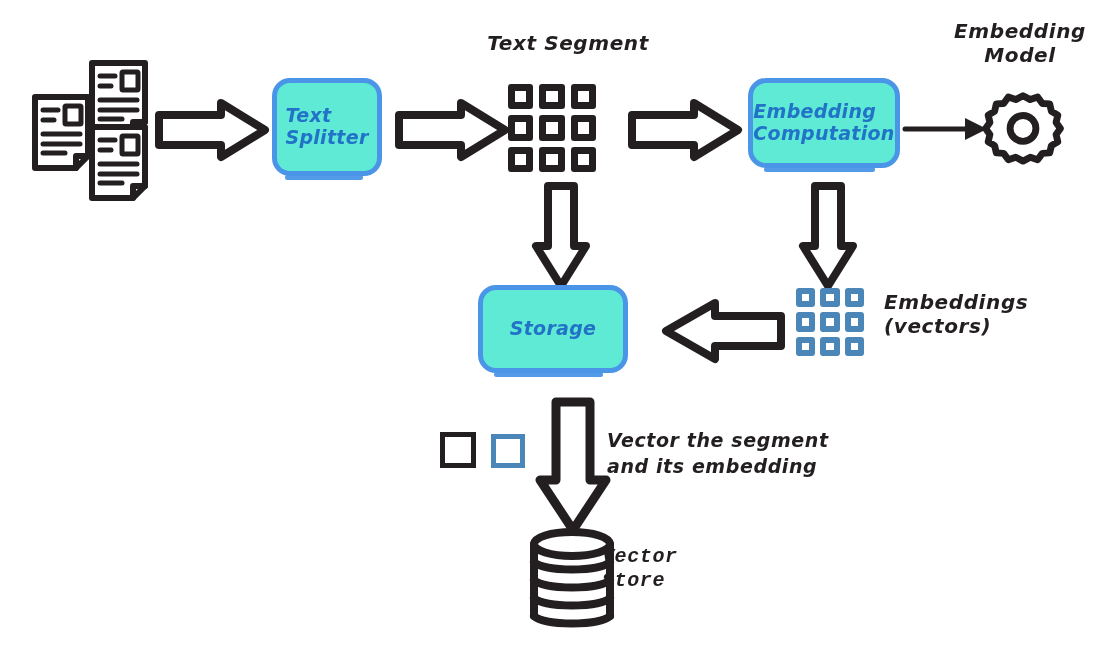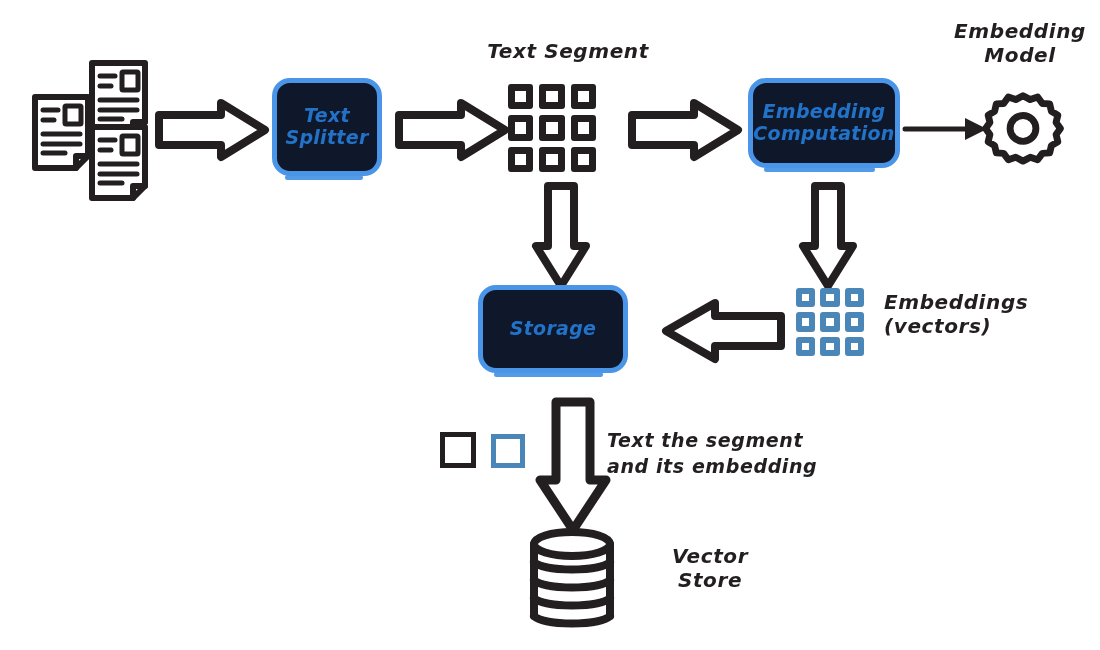--- a/index.html
+++ b/index.html
@@ -34,27 +34,27 @@
     user-select: none;
   }
   .label.lg { font-size: 20px; }
   .label.md { font-size: 19px; }
   .label.left { text-align: left; }
 
   
   .procbox {
     position: absolute;
     box-sizing: border-box;
-    background: #0f172a;
+    background: #5eead4;
     border: 5px solid #4a95e8;
     border-radius: 18px;
     display: flex;
     align-items: center;
     justify-content: center;
-    text-align: center;
+    text-align: left;
     color: #2272c8;
     font-family: "DejaVu Sans", sans-serif;
     font-weight: bold;
     font-style: italic;
     font-size: 19px;
     line-height: 1.15;
     letter-spacing: 0.3px;
     white-space: pre-line;
     padding: 14px 6px;
   }
@@ -156,21 +156,21 @@
 Splitter</span>
     <span class="underswoosh"></span>
   </div>
 
   <div class="abs" style="left:395px; top:97px; width:115px; height:66px;">
     <svg width="115" height="66" viewBox="0 0 115 66">
       <path d="M4 18 L66 18 L66 6 L110 33 L66 60 L66 48 L4 48 Z" fill="#ffffff" stroke="#231f20" stroke-width="8" stroke-linejoin="round"></path>
     </svg>
   </div>
 
-  <div class="label lg" style="left:443px; top:32px; width:250px;margin-top:8px;">Text Segment</div>
+  <div class="label lg" style="left:443px; top:32px; width:250px;">Text Segment</div>
 
   <div class="sqgrid dark" style="left:508px; top:84px; width:88px; height:88px; gap:6px;">
     <div class="cell"></div>
     <div class="cell"></div>
     <div class="cell"></div>
     <div class="cell"></div>
     <div class="cell"></div>
     <div class="cell"></div>
     <div class="cell"></div>
     <div class="cell"></div>
@@ -253,33 +253,33 @@
 
   <div class="abs" style="left:530px; top:398px; width:86px; height:140px;">
     <svg width="86" height="140" viewBox="0 0 86 140">
       <path d="M26 4 L60 4 L60 82 L76 82 L43 132 L10 82 L26 82 Z" fill="#ffffff" stroke="#231f20" stroke-width="9" stroke-linejoin="round"></path>
     </svg>
   </div>
 
   <div class="legendsq dark" style="left:440px; top:432px; width:36px; height:36px;"></div>
   <div class="legendsq blue" style="left:491px; top:434px; width:34px; height:34px;"></div>
 
-  <div class="label md left" style="left:607px; top:428px; width:260px; text-align:left; line-height:1.35;">Text the segment
+  <div class="label md left" style="left:607px; top:428px; width:260px; text-align:left; line-height:1.35;">Vector the segment
 and its embedding</div>
 
   <div class="abs" style="left:522px; top:528px; width:100px; height:104px;">
     <svg width="100" height="104" viewBox="0 0 100 104">
       <g fill="none" stroke="#231f20" stroke-width="8" stroke-linejoin="round" stroke-linecap="round">
         <path d="M12 16 L12 88"></path>
         <path d="M88 16 L88 88"></path>
         <ellipse cx="50" cy="16" rx="38" ry="12"></ellipse>
         <path d="M12 34 C22 44, 78 44, 88 34"></path>
         <path d="M12 52 C22 62, 78 62, 88 52"></path>
         <path d="M12 70 C22 80, 78 80, 88 70"></path>
         <path d="M12 88 C22 98, 78 98, 88 88"></path>
       </g>
     </svg>
   </div>
 
-  <div class="label lg" style="left:640px; top:545px; width:140px; text-align:center;">Vector
+  <div class="label lg" style="left:602px; top:545px; width:140px; text-align:left;font-family:Liberation Mono, monospace;">Vector
 Store</div>
 
 </div>
 
 </body></html>

